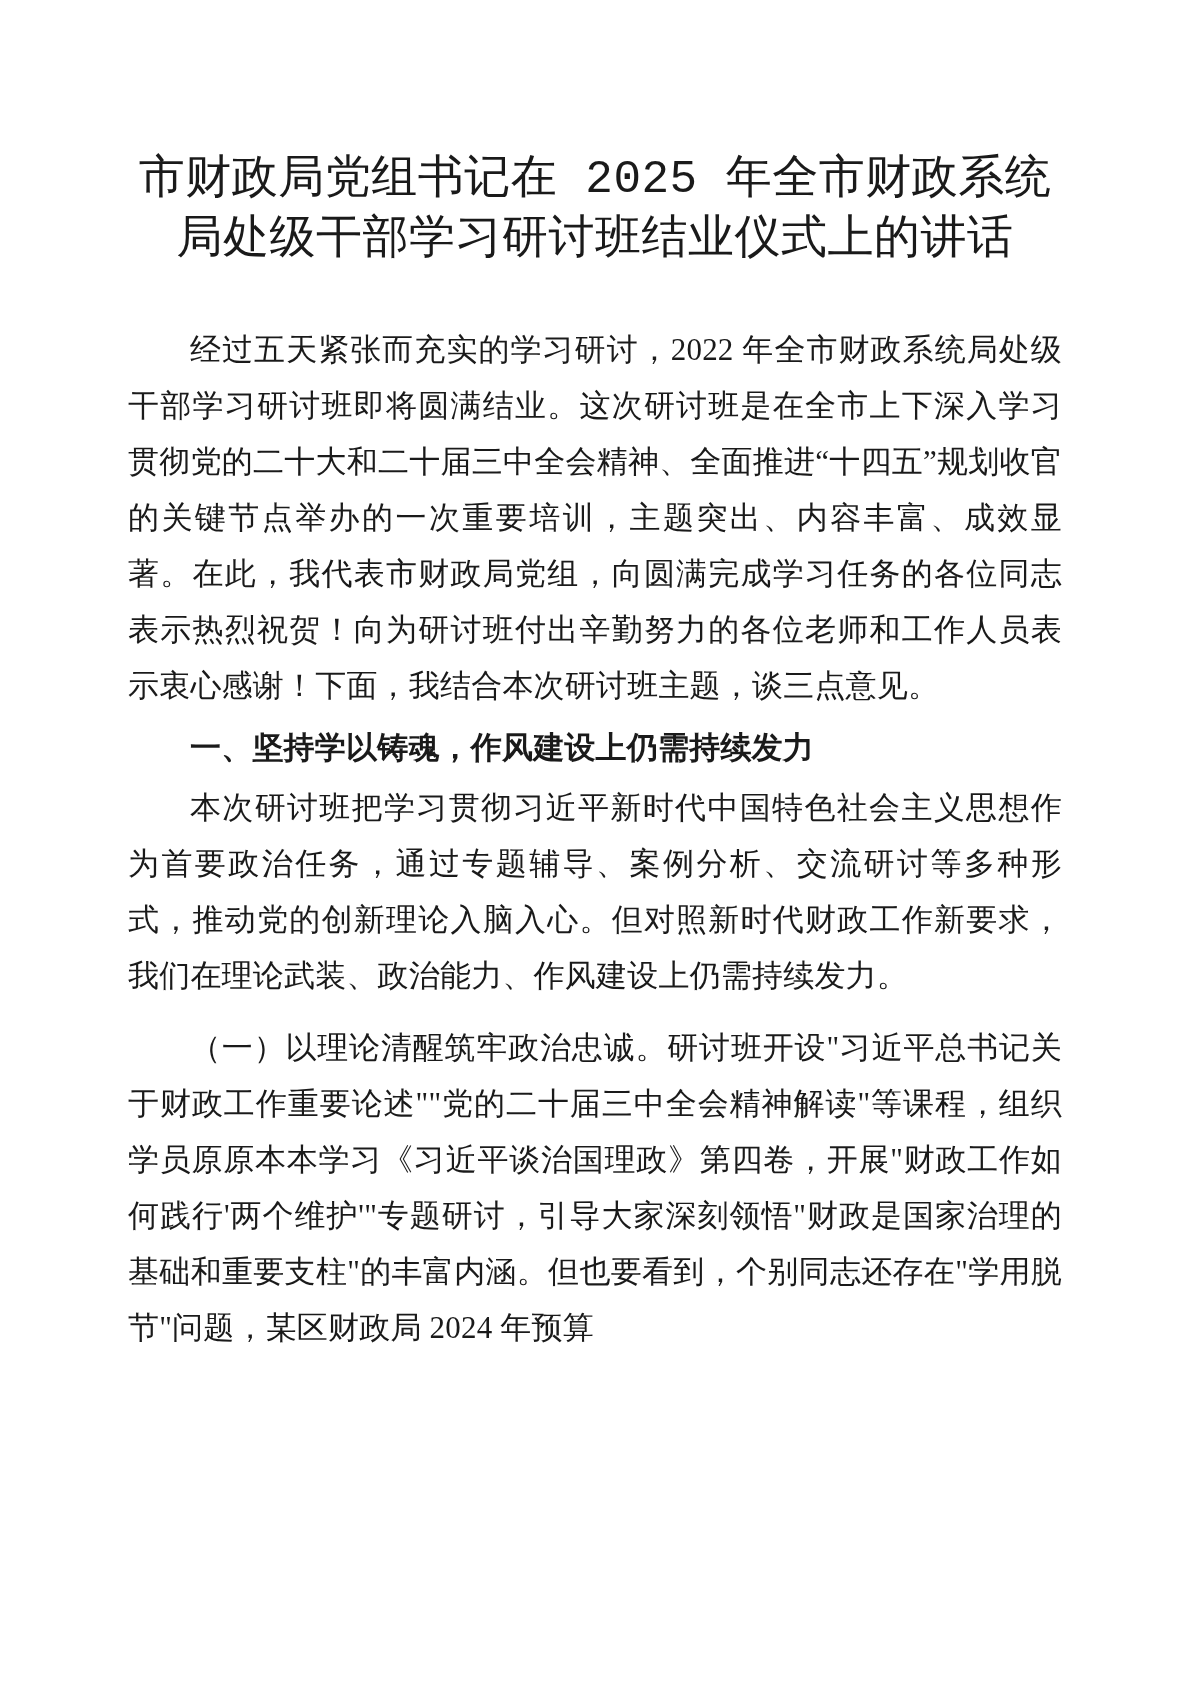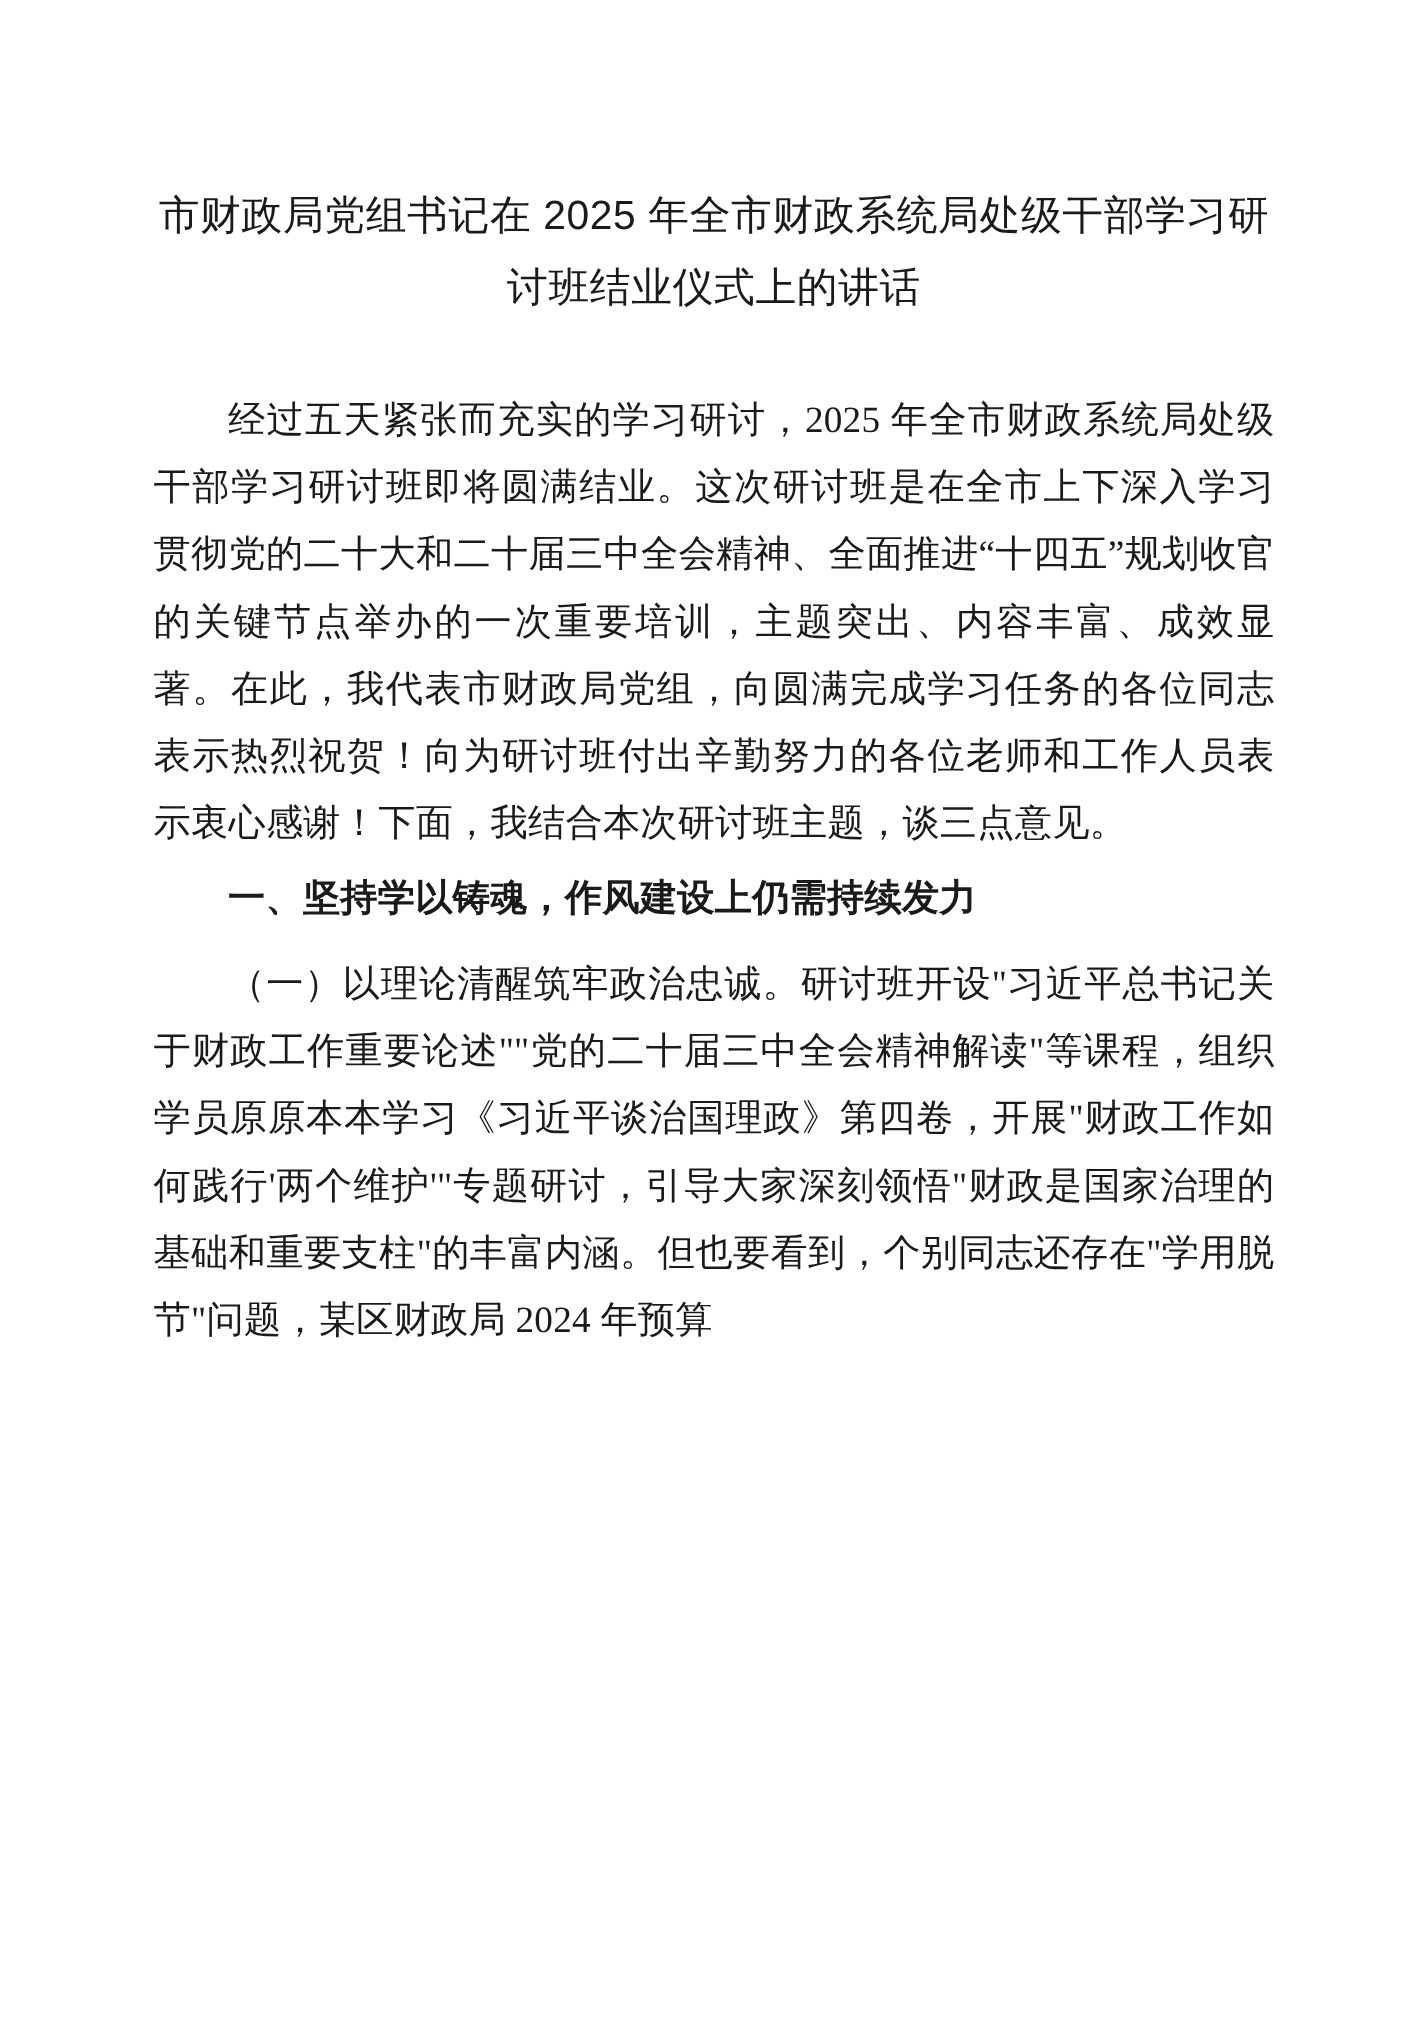--- a/index.html
+++ b/index.html
@@ -15,22 +15,22 @@
     overflow: hidden;
   }
   .page {
     box-sizing: border-box;
     width: 1190px;
     height: 1683px;
     padding: 150px 128px 0 128px;
     background: #ffffff;
   }
   .doc-title {
-    font-family: Liberation Sans, sans-serif;
-    font-size: 34px;
+    font-family: Liberation Mono, monospace;
+    font-size: 46px;
     line-height: 60px;
     font-weight: 400;
     text-align: center;
     letter-spacing: 0.5px;
     margin: 0 0 52px 0;
     color: #1a1a1a;
   }
   .para {
     font-size: 31px;
     line-height: 56px;
@@ -51,20 +51,21 @@
     margin-top: 16px;
   }
 </style>
 </head>
 <body>
 
 <div class="page">
 
   <h1 class="doc-title">市财政局党组书记在 2025 年全市财政系统局处级干部学习研讨班结业仪式上的讲话</h1>
 
-  <p class="para">经过五天紧张而充实的学习研讨，2025 年全市财政系统局处级干部学习研讨班即将圆满结业。这次研讨班是在全市上下深入学习贯彻党的二十大和二十届三中全会精神、全面推进“十四五”规划收官的关键节点举办的一次重要培训，主题突出、内容丰富、成效显著。在此，我代表市财政局党组，向圆满完成学习任务的各位同志表示热烈祝贺！向为研讨班付出辛勤努力的各位老师和工作人员表示衷心感谢！下面，我结合本次研讨班主题，谈三点意见。</p>
+  <p class="para">经过五天紧张而充实的学习研讨，2022 年全市财政系统局处级干部学习研讨班即将圆满结业。这次研讨班是在全市上下深入学习贯彻党的二十大和二十届三中全会精神、全面推进“十四五”规划收官的关键节点举办的一次重要培训，主题突出、内容丰富、成效显著。在此，我代表市财政局党组，向圆满完成学习任务的各位同志表示热烈祝贺！向为研讨班付出辛勤努力的各位老师和工作人员表示衷心感谢！下面，我结合本次研讨班主题，谈三点意见。</p>
 
   <p class="para heading">一、坚持学以铸魂，作风建设上仍需持续发力</p>
 
+  <p class="para">本次研讨班把学习贯彻习近平新时代中国特色社会主义思想作为首要政治任务，通过专题辅导、案例分析、交流研讨等多种形式，推动党的创新理论入脑入心。但对照新时代财政工作新要求，我们在理论武装、政治能力、作风建设上仍需持续发力。</p>
 
   <p class="para spaced">（一）以理论清醒筑牢政治忠诚。研讨班开设"习近平总书记关于财政工作重要论述""党的二十届三中全会精神解读"等课程，组织学员原原本本学习《习近平谈治国理政》第四卷，开展"财政工作如何践行'两个维护'"专题研讨，引导大家深刻领悟"财政是国家治理的基础和重要支柱"的丰富内涵。但也要看到，个别同志还存在"学用脱节"问题，某区财政局 2024 年预算</p>
 
 </div>
 
 </body></html>

